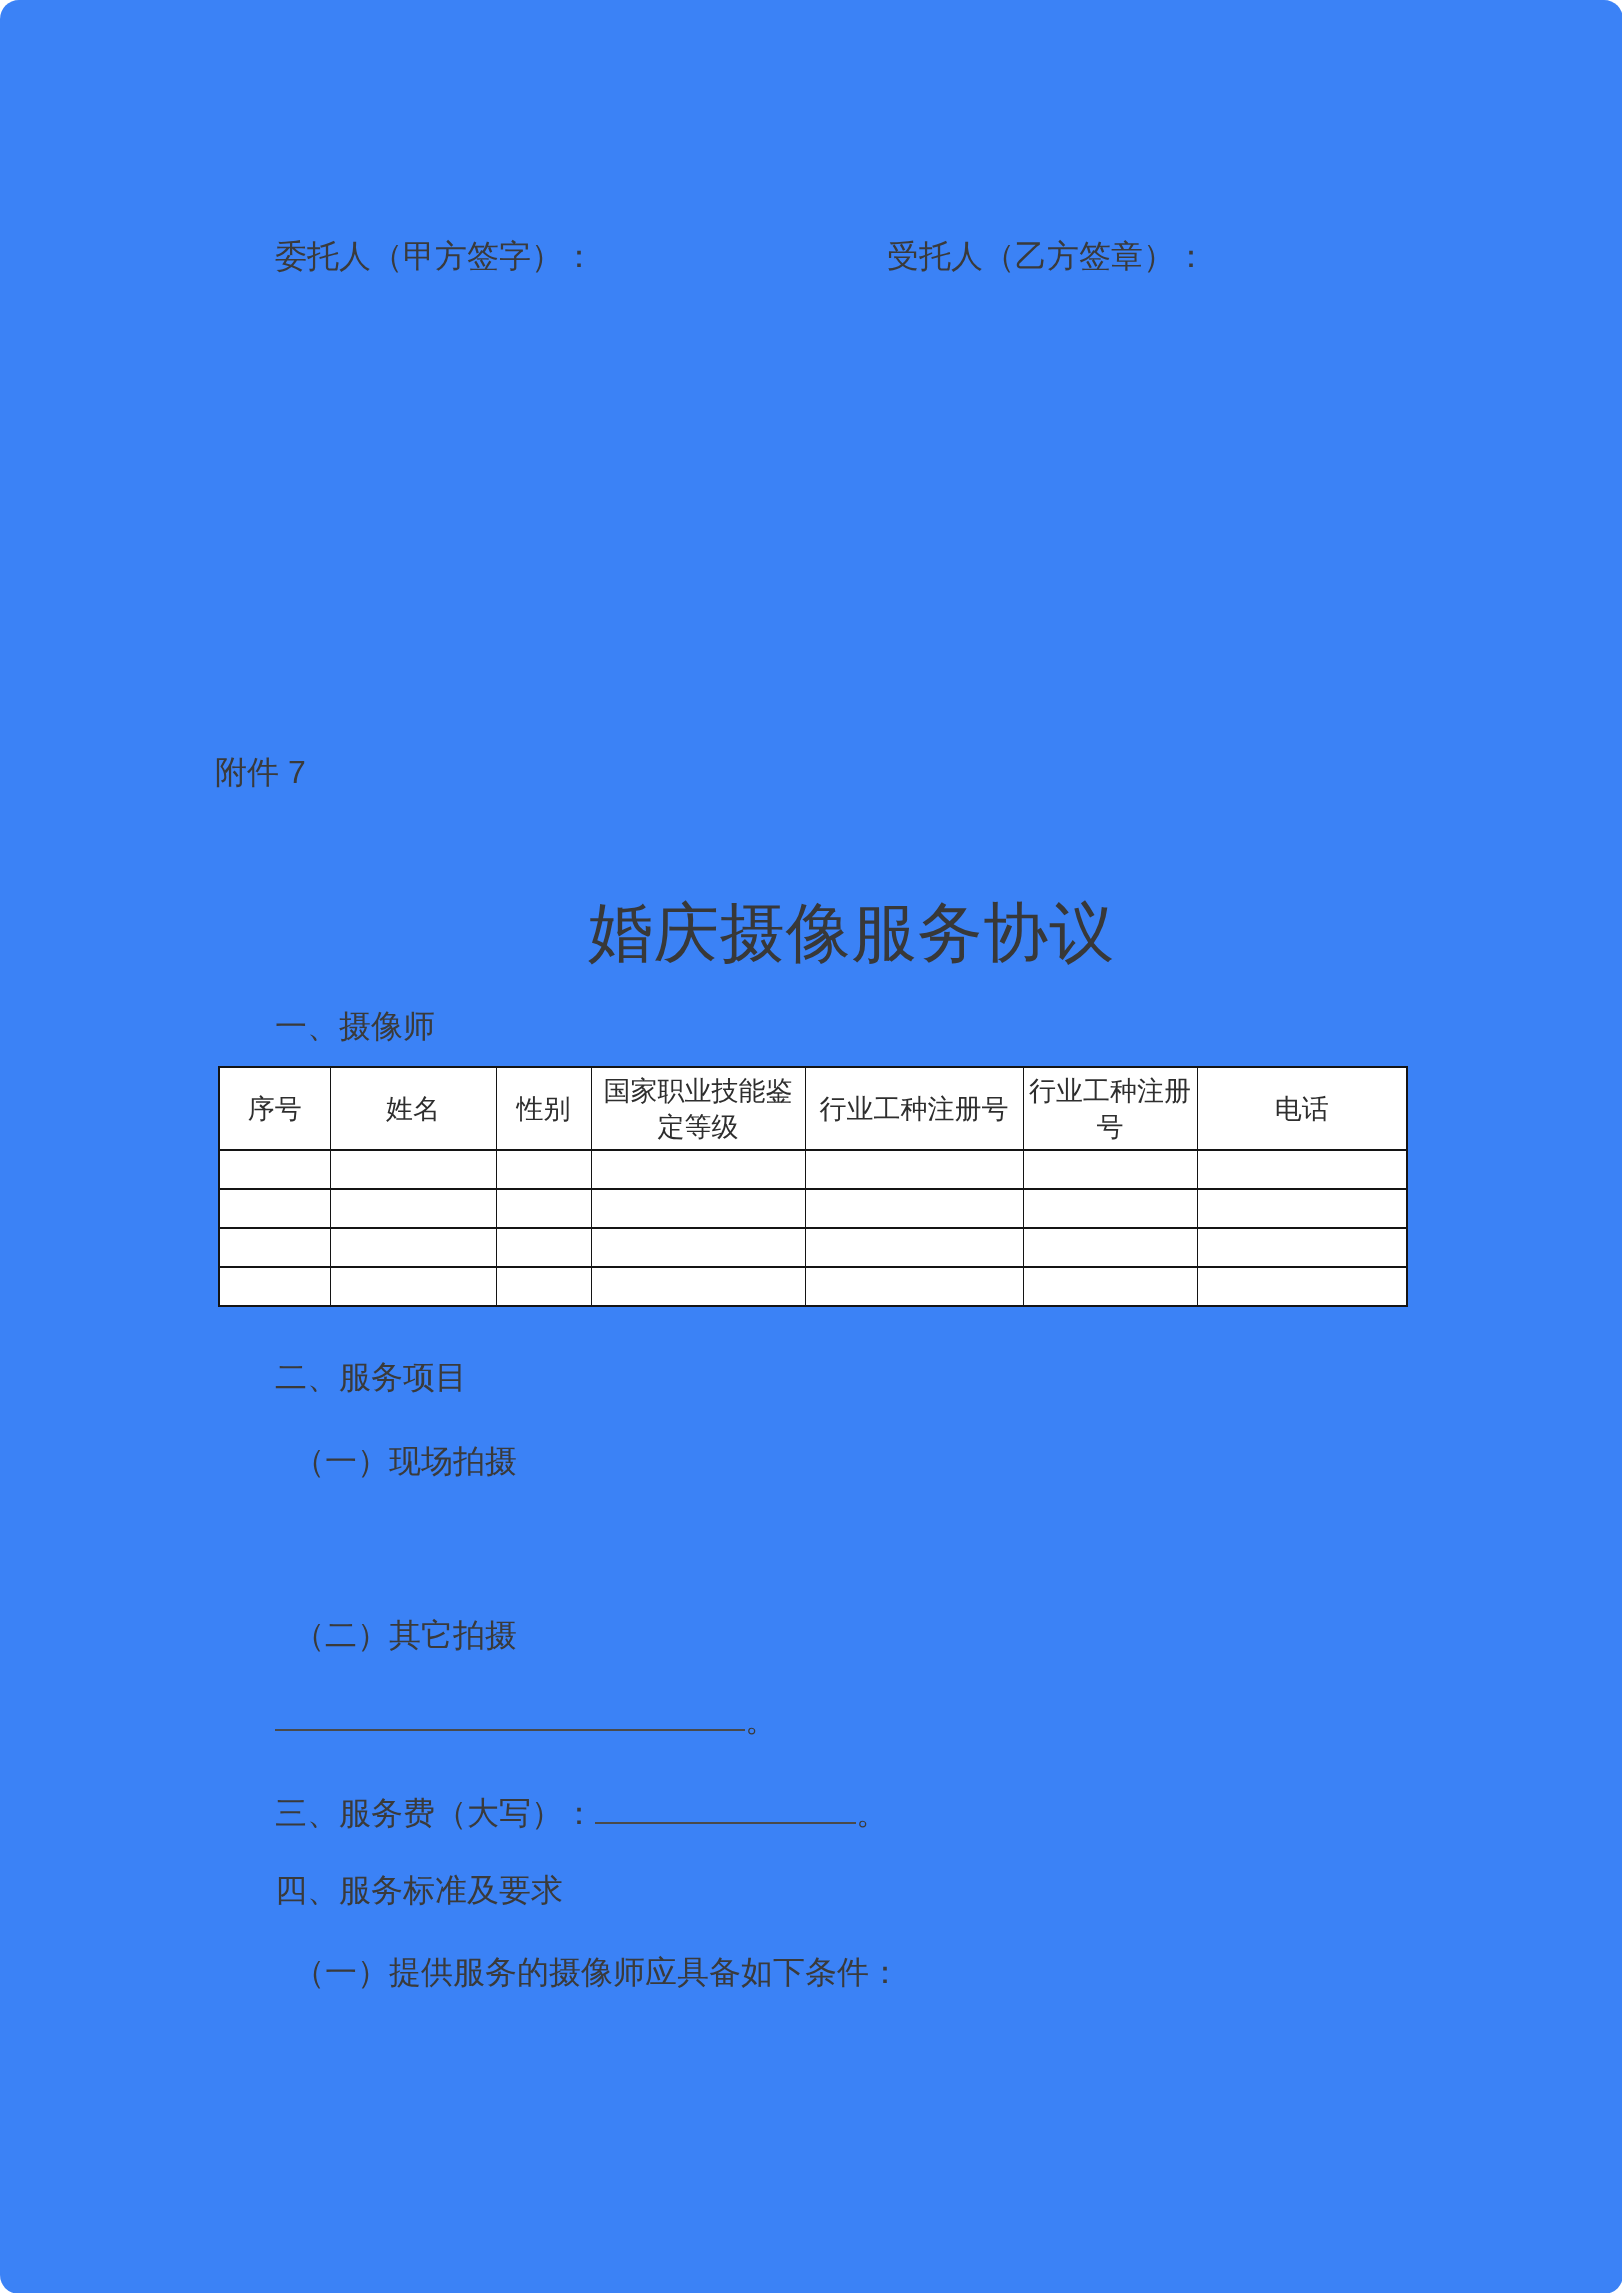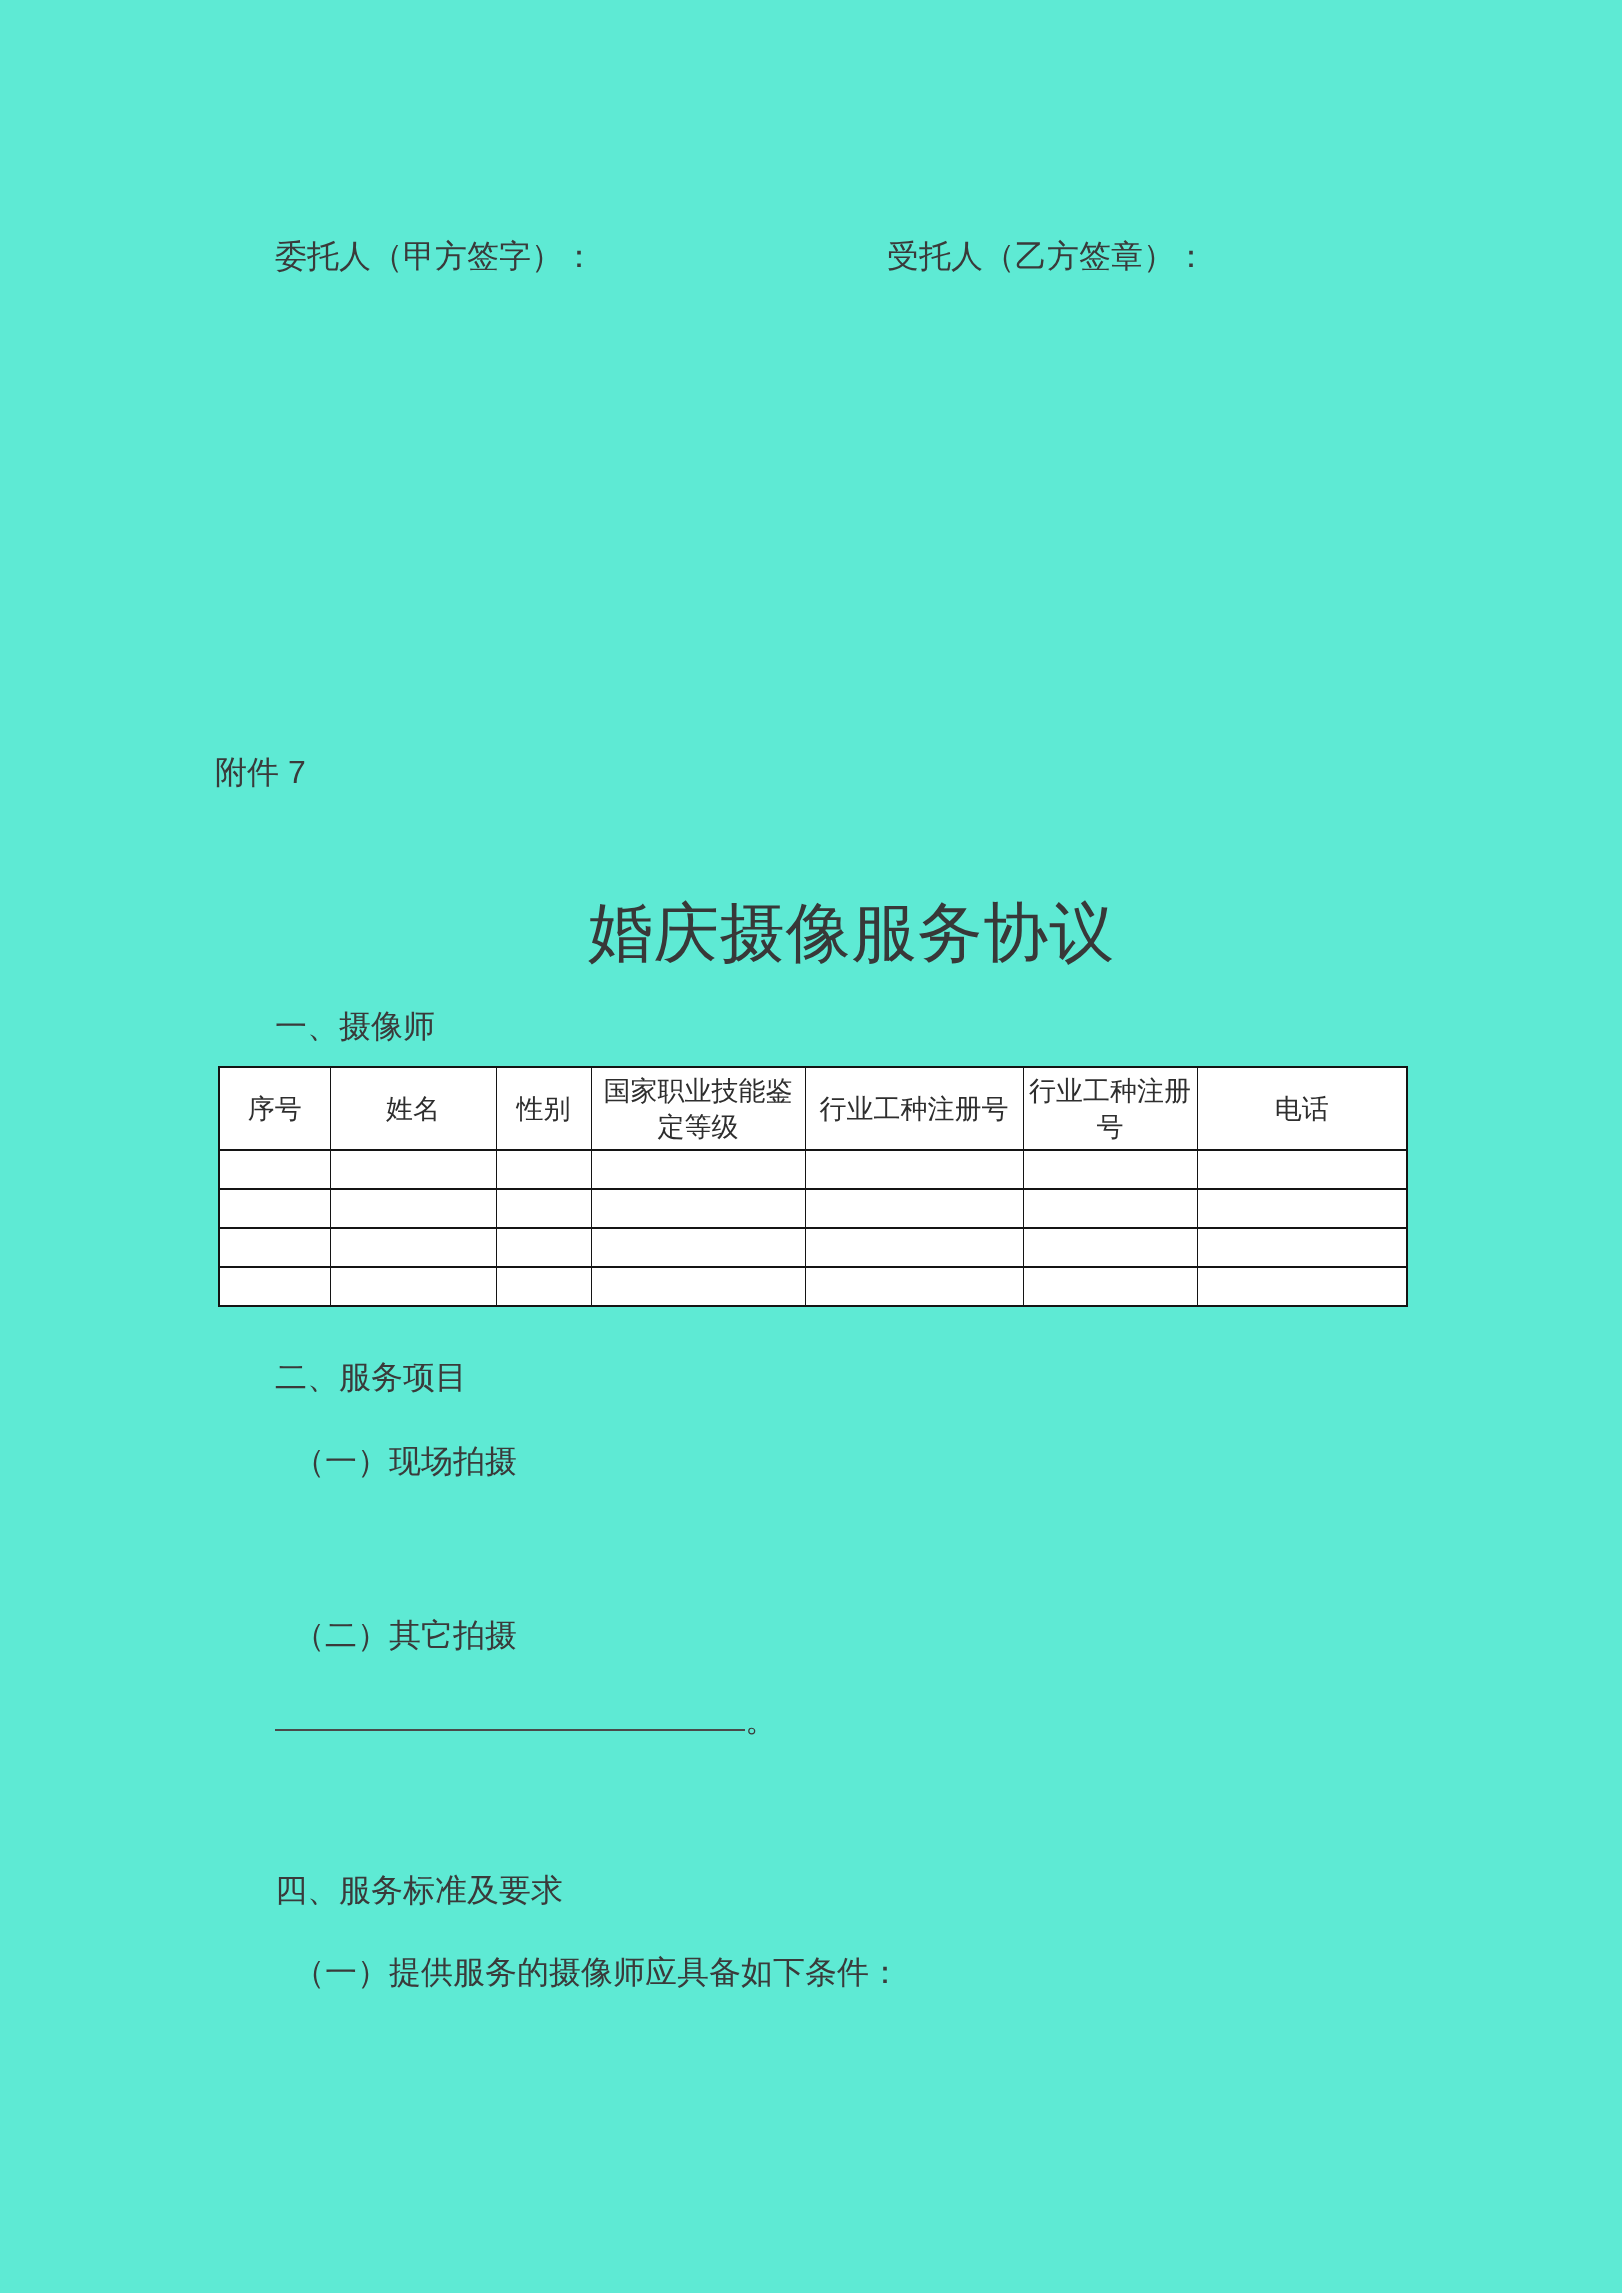--- a/index.html
+++ b/index.html
@@ -3,21 +3,21 @@
 <meta charset="utf-8">
 <style>
   html,body{margin:0;padding:0;background:#ffffff;}
   body{
     width:1623px;height:2294px;
     font-family:"Liberation Sans","DejaVu Sans",sans-serif;
     color:#3a3a3a;
     position:relative;
     overflow:hidden;
   }
-  .page{position:absolute;inset:0;background:#5eead4;}
+  .page{position:absolute;inset:0;background:#3b82f6;border-radius:19px;}
   .line{
     position:absolute;
     font-size:32px;
     line-height:38px;
     white-space:nowrap;
     color:#3a3a3a;
   }
   .doc-title{
     position:absolute;
     left:215px;top:898px;width:1273px;
@@ -144,19 +144,22 @@
 
   <div class="line" style="left:293px;top:1442px">（一）现场拍摄</div>
 
 
   <div class="line" style="left:293px;top:1616px">（二）其它拍摄</div>
 
   <div class="line" style="left:275px;top:1698px">
     <span class="fill" style="width:470px"></span><span>。</span>
   </div>
 
+  <div class="line" style="left:275px;top:1791px">
+    <span>三、服务费（大写）：</span><span class="fill" style="width:261px"></span><span>。</span>
+  </div>
 
   <div class="line" style="left:275px;top:1871px">四、服务标准及要求</div>
 
   <div class="line" style="left:293px;top:1953px">（一）提供服务的摄像师应具备如下条件：</div>
 
 </div>
 
 
 </body></html>

